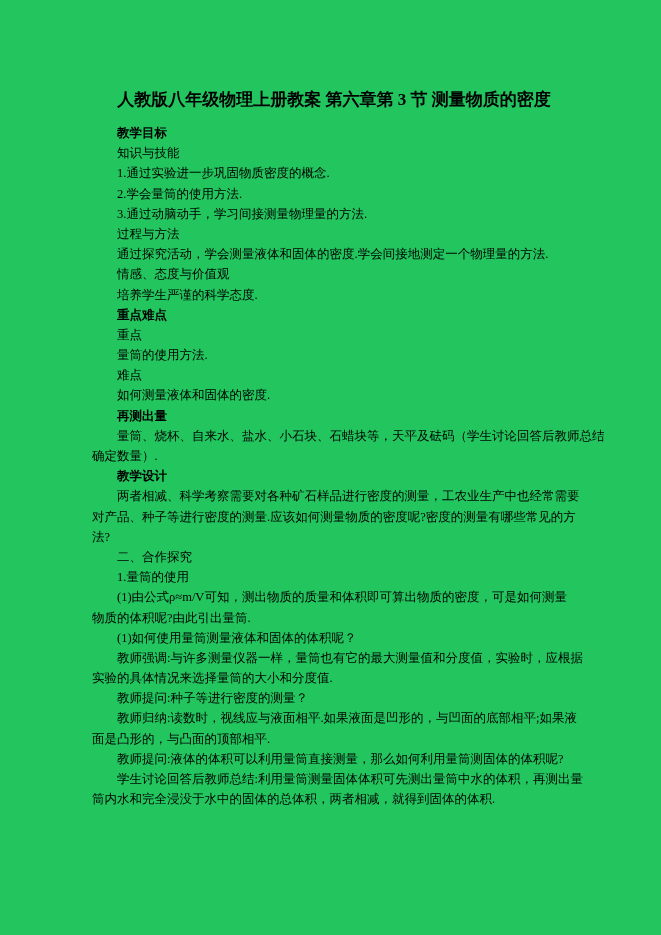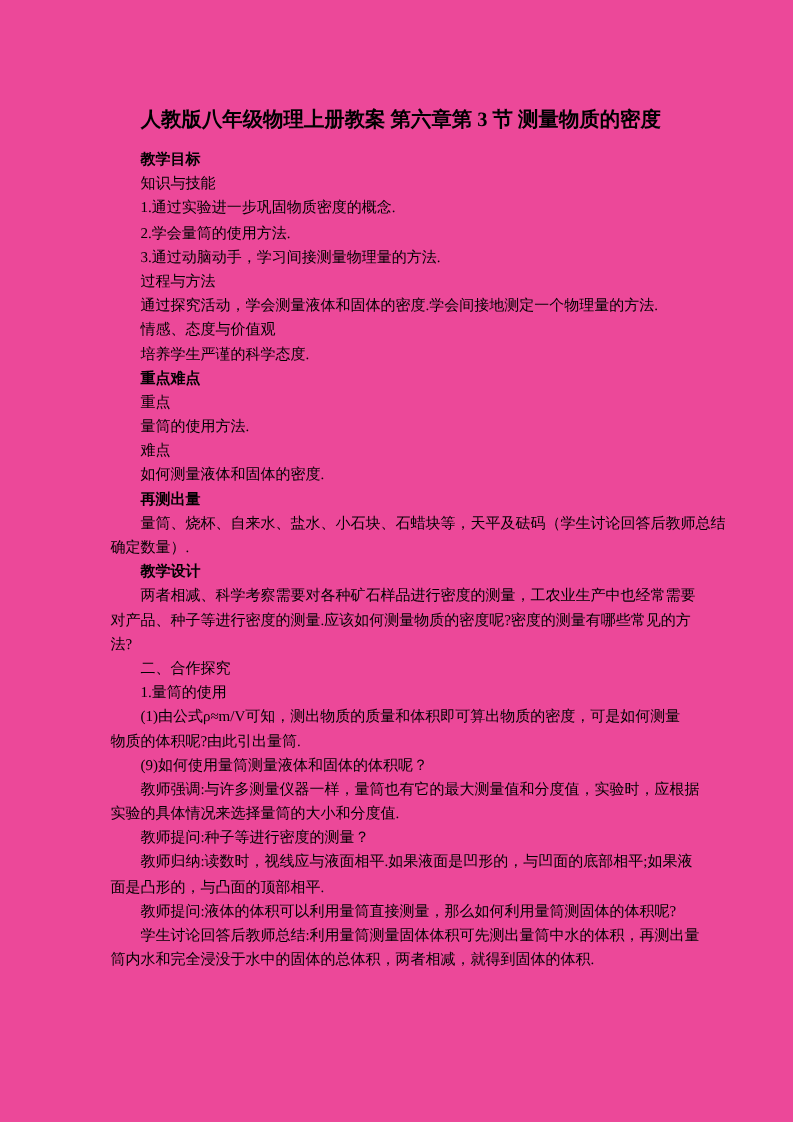--- a/index.html
+++ b/index.html
@@ -4,21 +4,21 @@
 <style>
   html, body {
     margin: 0;
     padding: 0;
     background: #ffffff;
   }
   .page {
     position: relative;
     width: 661px;
     height: 935px;
-    background: #ec4899;
+    background: #22c55e;
     color: #000000;
     font-family: "Liberation Serif", "DejaVu Serif", serif;
     overflow: hidden;
   }
   .doc-title {
     padding-top: 88px;
     margin-left: 92px;
     width: 484px;
     text-align: center;
     font-size: 17px;
@@ -64,21 +64,21 @@
     <div class="ln indent">量筒、烧杯、自来水、盐水、小石块、石蜡块等，天平及砝码（学生讨论回答后教师总结</div>
     <div class="ln">确定数量）.</div>
     <div class="ln indent bold">教学设计</div>
     <div class="ln indent">两者相减、科学考察需要对各种矿石样品进行密度的测量，工农业生产中也经常需要</div>
     <div class="ln">对产品、种子等进行密度的测量.应该如何测量物质的密度呢?密度的测量有哪些常见的方</div>
     <div class="ln">法?</div>
     <div class="ln indent">二、合作探究</div>
     <div class="ln indent">1.量筒的使用</div>
     <div class="ln indent">(1)由公式ρ≈m/V可知，测出物质的质量和体积即可算出物质的密度，可是如何测量</div>
     <div class="ln">物质的体积呢?由此引出量筒.</div>
-    <div class="ln indent">(9)如何使用量筒测量液体和固体的体积呢？</div>
+    <div class="ln indent">(1)如何使用量筒测量液体和固体的体积呢？</div>
     <div class="ln indent">教师强调:与许多测量仪器一样，量筒也有它的最大测量值和分度值，实验时，应根据</div>
     <div class="ln">实验的具体情况来选择量筒的大小和分度值.</div>
     <div class="ln indent">教师提问:种子等进行密度的测量？</div>
     <div class="ln indent">教师归纳:读数时，视线应与液面相平.如果液面是凹形的，与凹面的底部相平;如果液</div>
     <div class="ln">面是凸形的，与凸面的顶部相平.</div>
     <div class="ln indent">教师提问:液体的体积可以利用量筒直接测量，那么如何利用量筒测固体的体积呢?</div>
     <div class="ln indent">学生讨论回答后教师总结:利用量筒测量固体体积可先测出量筒中水的体积，再测出量</div>
     <div class="ln">筒内水和完全浸没于水中的固体的总体积，两者相减，就得到固体的体积.</div>
   </div>
 </div>

